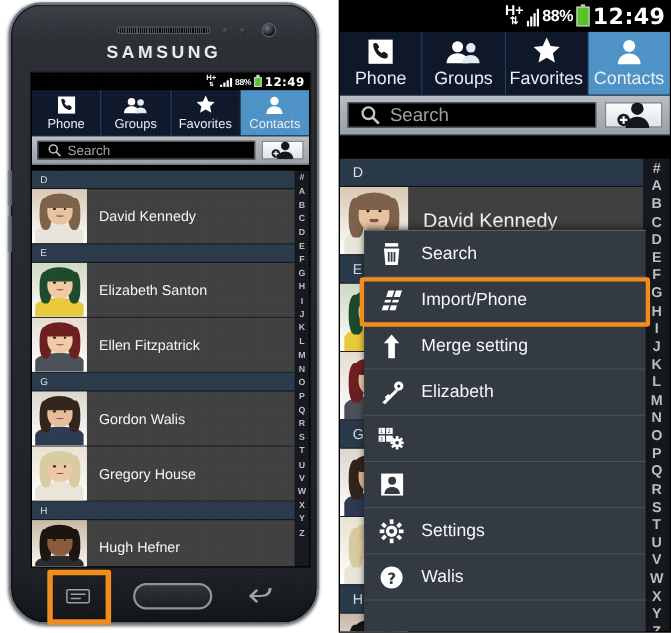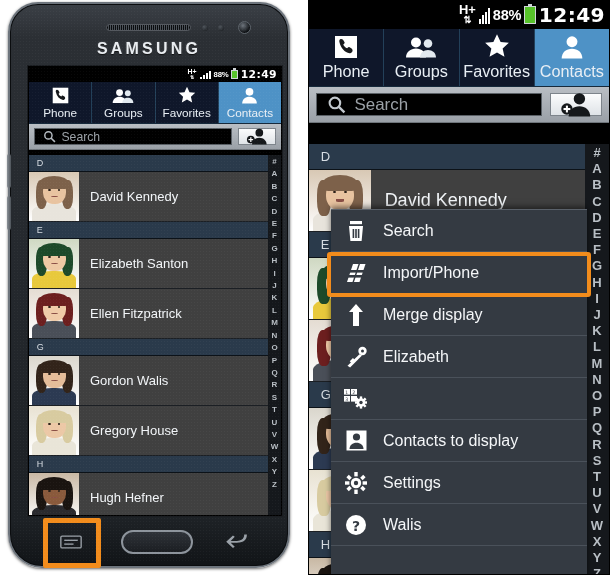--- a/index.html
+++ b/index.html
@@ -648,21 +648,21 @@
           </svg>
         </span>
      <span class="mlabel">Import/Phone</span>
       </div>
       <div class="mitem">
         <span class="micon">
           <svg width="18" height="22" viewBox="0 0 18 22">
             <path d="M9 0l7 8h-4v14H6V8H2z" fill="#fff"></path>
           </svg>
         </span>
-     <span class="mlabel">Merge display</span>
+     <span class="mlabel">Merge setting</span>
       </div>
       <div class="mitem">
         <span class="micon">
           <svg width="23" height="22" viewBox="0 0 23 22">
             <circle cx="17.5" cy="5" r="4.2" fill="#fff"></circle>
             <circle cx="17.5" cy="5" r="1.5" fill="#343a42"></circle>
             <path d="M14.5 8.2L2.5 19.8l2.6 1.8L17 9.5z" fill="#fff"></path>
             <rect x="5" y="13.5" width="4.5" height="2.4" transform="rotate(-44 7 14.7)" fill="#fff"></rect>
           </svg>
         </span>
@@ -694,21 +694,20 @@
         </span>
       </div>
       <div class="mitem">
         <span class="micon">
           <svg width="21" height="21" viewBox="0 0 21 21">
             <rect x="0.5" y="0.5" width="20" height="20" fill="#fff"></rect>
             <circle cx="10.5" cy="7" r="3.6" fill="#343a42"></circle>
             <path d="M3.5 19c0-4 3.2-6.3 7-6.3s7 2.3 7 6.3z" fill="#343a42"></path>
           </svg>
         </span>
-     <span class="mlabel">Contacts to display</span>
       </div>
       <div class="mitem">
         <span class="micon">
           <svg width="22" height="22" viewBox="0 0 22 22">
             <circle cx="11" cy="11" r="5.2" fill="#fff"></circle>
             <circle cx="11" cy="11" r="2.2" fill="#343a42"></circle>
             <g fill="#fff">
               <rect x="9.3" y="0" width="3.4" height="4.4"></rect>
               <rect x="9.3" y="17.6" width="3.4" height="4.4"></rect>
               <rect x="0" y="9.3" width="4.4" height="3.4"></rect>

